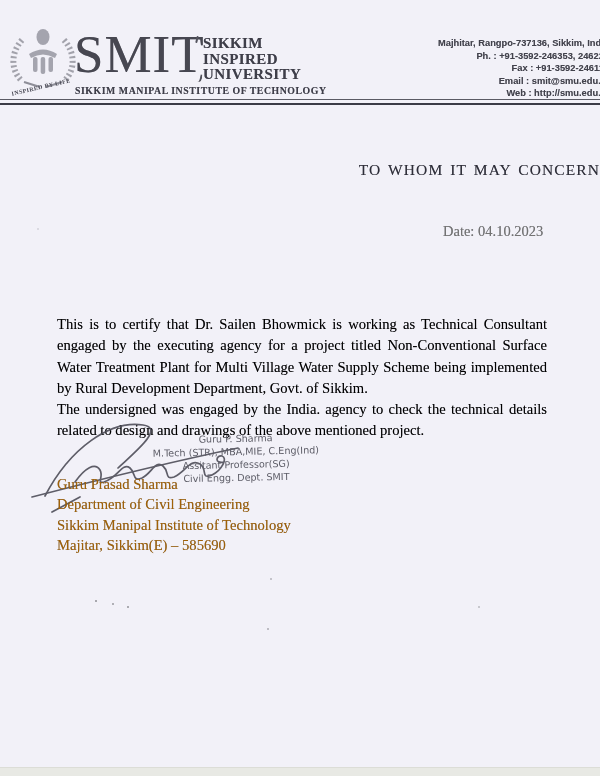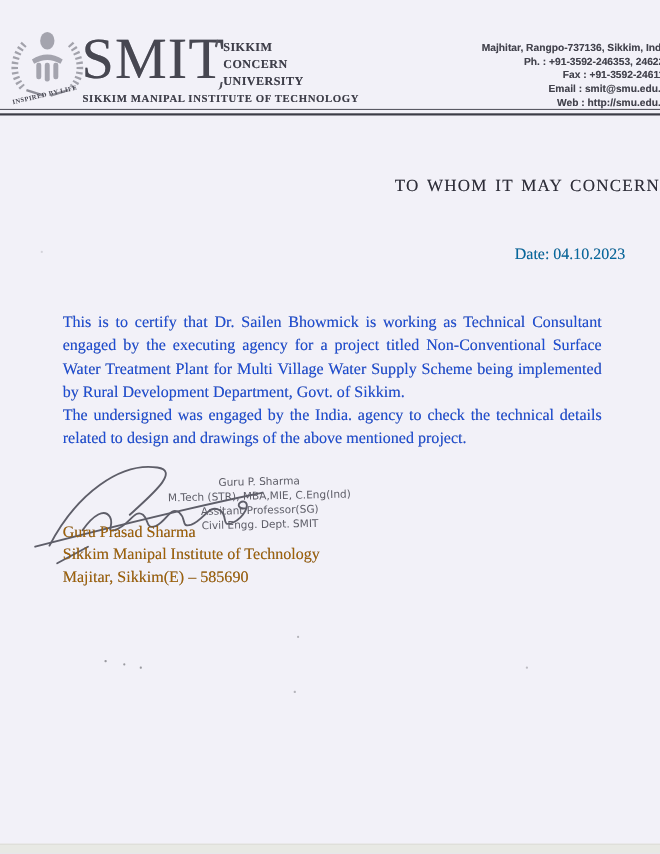--- a/index.html
+++ b/index.html
@@ -18,21 +18,21 @@
   }
   .acronym{
     position:absolute;left:74px;top:24px;
     font-family:"Liberation Serif",serif;font-size:53px;line-height:60px;
     color:#474751;letter-spacing:1px;text-shadow:0 0 .6px rgba(60,60,72,.55);text-align:center;
   }
   .acro-tick{position:absolute;left:196px;top:36px;width:2px;height:7px;background:#55555f;transform:rotate(14deg);border-radius:1px;}
   .acro-comma{position:absolute;left:197px;top:74px;width:3px;height:8px;border-right:2.5px solid #50505a;border-bottom-right-radius:4px;transform:rotate(10deg);}
   .univ{
     position:absolute;left:203px;top:36px;
-    font-family:"Liberation Serif",serif;font-weight:bold;font-size:11px;
+    font-family:"Liberation Serif",serif;font-weight:bold;font-size:15px;
     line-height:15.5px;letter-spacing:.4px;color:#3e3e49;
     text-shadow:0 0 .5px rgba(60,60,72,.5);
   }
   .institute{
     position:absolute;left:75px;top:85px;
     font-family:"Liberation Serif",serif;font-weight:bold;font-size:9.8px;
     letter-spacing:.55px;color:#3e3e49;text-shadow:0 0 .4px rgba(60,60,72,.5);
   }
   .contact{
     position:absolute;right:-9px;top:37px;text-align:right;white-space:nowrap;
@@ -43,27 +43,28 @@
     position:absolute;left:0;right:0;top:99px;height:6px;box-sizing:border-box;
     border-top:1.5px solid #5a5a64;border-bottom:2.5px solid #3c3c47;
   }
   
   .title{
     position:absolute;left:0;right:0;top:161px;text-align:right;
     font-size:15.5px;letter-spacing:1.1px;word-spacing:2px;color:#2e2e39;
     text-shadow:0 0 .5px rgba(55,55,66,.5);
   }
   .date{
-    position:absolute;left:468px;top:223px;font-size:14.5px;color:#0369a1;
+    position:absolute;left:443px;top:223px;font-size:14.5px;color:#737373;
     text-shadow:0 0 .4px rgba(55,55,66,.45);
   }
   .para{
     position:absolute;left:57px;width:490px;text-align:justify;
-    font-size:14.6px;line-height:21.4px;color:#1d4ed8;
+    font-size:14.6px;line-height:21.4px;color:#000000;
     text-shadow:0 0 .45px rgba(55,55,66,.5);
+    margin-top:31px;
   }
   .para-1{top:283px;}
   .para-2{top:368px;}
   
   .signature-svg{position:absolute;left:28px;top:416px;width:220px;height:98px;}
   .stamp{
     position:absolute;left:141px;top:432px;width:190px;text-align:center;
     font-family:"DejaVu Sans",sans-serif;font-size:9.6px;line-height:13px;
     color:#5d5d67;transform:rotate(-1.2deg);
   }
@@ -102,21 +103,21 @@
       <rect x="40.5" y="31" width="4.5" height="15" rx="2" fill="#9b9ba5" opacity=".9"></rect>
     </svg>
     <div class="motto">INSPIRED BY LIFE</div>
 
     <div class="acronym">SMIT</div>
     <div class="acro-tick"></div>
     <div class="acro-comma"></div>
 
     <div class="univ">
       <div>SIKKIM</div>
-      <div>CONCERN</div>
+      <div>INSPIRED</div>
       <div>UNIVERSITY</div>
     </div>
     <div class="institute">SIKKIM MANIPAL INSTITUTE OF TECHNOLOGY</div>
 
     <div class="contact">
       <div>Majhitar, Rangpo-737136, Sikkim, India</div>
       <div>Ph. : +91-3592-246353, 246220</div>
       <div>Fax : +91-3592-246112</div>
       <div>Email : smit@smu.edu.in</div>
       <div>Web : http://smu.edu.in</div>
@@ -142,20 +143,21 @@
 
   <div class="stamp">
     <div>Guru P. Sharma</div>
     <div>M.Tech (STR), MBA,MIE, C.Eng(Ind)</div>
     <div>Assitant Professor(SG)</div>
     <div>Civil Engg. Dept. SMIT</div>
   </div>
 
   <div class="signoff">
     <div>Guru Prasad Sharma</div>
+    <div>Department of Civil Engineering</div>
     <div>Sikkim Manipal Institute of Technology</div>
     <div>Majitar, Sikkim(E) – 585690</div>
   </div>
 
   <div class="speck s1"></div>
   <div class="speck s2"></div>
   <div class="speck s3"></div>
   <div class="speck s4"></div>
   <div class="speck s5"></div>
   <div class="speck s6"></div>

